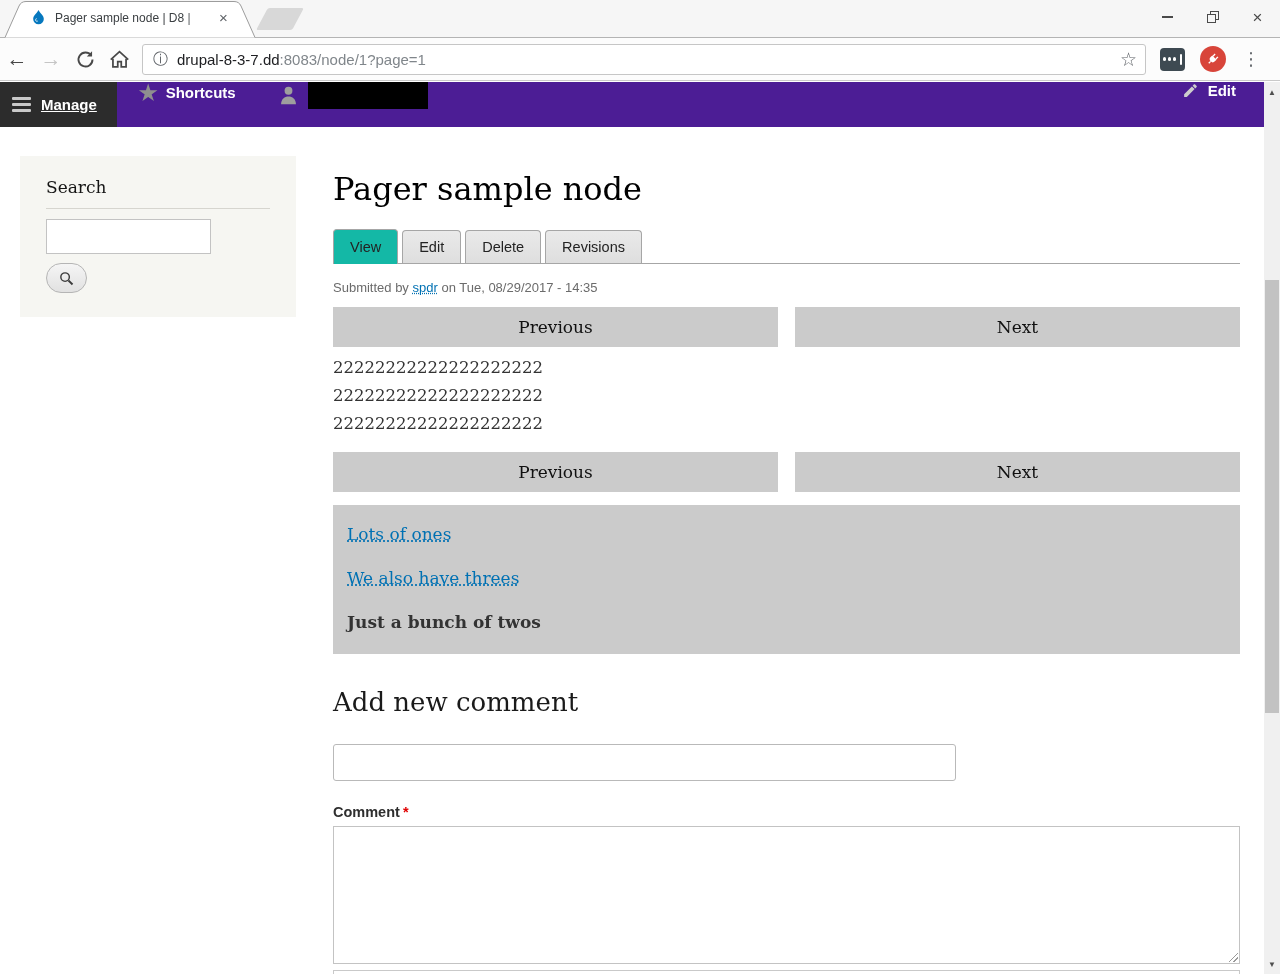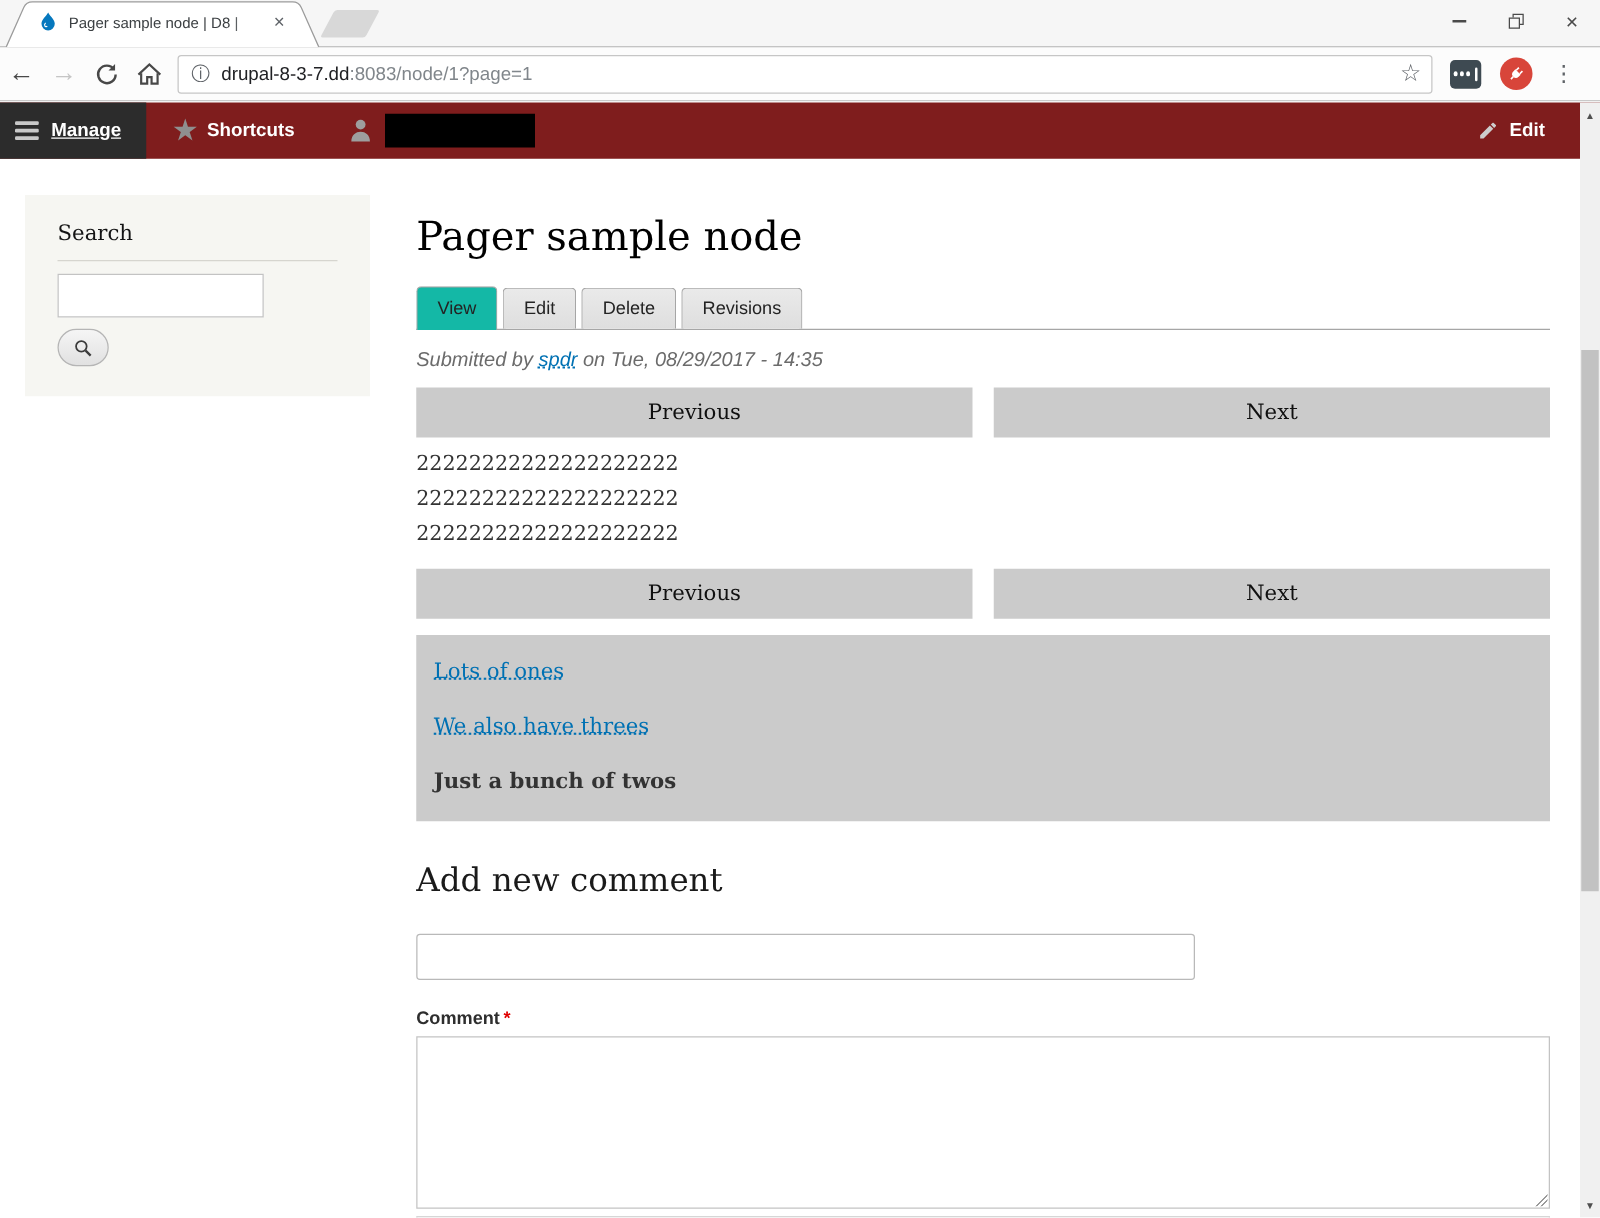--- a/index.html
+++ b/index.html
@@ -36,21 +36,21 @@
   .url-host { color:#202124; }
   .url-rest { color:#80868b; }
   .bookmark-star { margin-left:auto; font-size:19px; color:#5f6368; }
   .ext-dark { margin-left:14px; width:25px; height:23px; background:#3e4a52; border-radius:4px; display:flex; align-items:center; justify-content:center; gap:1.5px; }
   .ext-dark i { width:3.5px; height:3.5px; background:#fff; border-radius:50%; }
   .ext-dark .bar { width:2.5px; height:11px; background:#fff; border-radius:1px; margin-left:2px; }
   .ext-red { margin-left:15px; width:26px; height:26px; background:#d8453a; border-radius:50%; display:flex; align-items:center; justify-content:center; }
   .menu-dots { margin-left:13px; font-size:18px; color:#5f6368; width:24px; text-align:center; }
 
   
-  .admin-bar { position:absolute; top:82px; left:0; width:1280px; height:45px; background:#7f1d1d; display:flex; align-items:center; color:#fff; font-weight:bold; font-size:15px; z-index:30; }
+  .admin-bar { position:absolute; top:82px; left:0; width:1280px; height:45px; background:#4c1d95; display:flex; align-items:flex-start; color:#fff; font-weight:bold; font-size:15px; z-index:30; }
   .manage-tab { height:100%; background:#2c2c2c; display:flex; align-items:center; padding:0 20px 0 12px; gap:10px; }
   .hamburger { display:flex; flex-direction:column; gap:3px; }
   .hamburger i { width:19px; height:3px; background:#c9c9c9; border-radius:1px; }
   .manage-label { text-decoration:underline; }
   .shortcuts { display:flex; align-items:center; gap:8px; margin-left:22px; }
   .toolbar-star { color:#8f8f8f; font-size:21px; line-height:1; }
   .user-area { display:flex; align-items:center; margin-left:42px; }
   .redacted { width:120px; height:27px; background:#000; margin-left:9px; }
   .admin-spacer { flex:1; }
   .edit-btn { display:flex; align-items:center; gap:9px; margin-right:44px; }
@@ -64,21 +64,21 @@
   .search-btn { margin-top:9px; width:41px; height:30px; border:1px solid #b5b5b5; border-radius:15px; background:linear-gradient(#f5f5f5,#e1e1e1); display:flex; align-items:center; justify-content:center; }
 
   .main { position:absolute; left:333px; top:0; width:907px; }
   .page-title { margin-top:42px; font-family:"DejaVu Serif", serif; font-weight:400; font-size:32px; color:#000; line-height:40px; }
 
   .tabs { margin-top:20px; display:flex; align-items:flex-end; border-bottom:1px solid #a6a6a6; height:35px; }
   .tab-link { display:inline-flex; align-items:center; height:33px; padding:0 16px; margin-right:4px; font-size:14.5px; color:#232323;
               border:1px solid #a6a6a6; border-bottom:none; border-radius:4px 4px 0 0; background:linear-gradient(#eaeaea,#dedede); }
   .tab-link.active { background:#14b8a6; height:35px; margin-bottom:-1px; }
 
-  .submitted { margin-top:16px; font-size:16px; color:#6b6b6b;font-style:italic; }
+  .submitted { margin-top:16px; font-size:13px; color:#6b6b6b; }
   .author-link { color:#0071b3; text-decoration:underline dotted; }
 
   .pager-row { display:flex; gap:17px; }
   .pager-row.first { margin-top:12px; }
   .pager-row.second { margin-top:14px; }
   .pager-btn { flex:1; height:40px; background:#cbcbcb; display:flex; align-items:center; justify-content:center;
                font-family:"DejaVu Serif", serif; font-size:17px; color:#101010; }
 
   .body-text { margin-top:7px; }
   .body-text p { font-family:"DejaVu Serif", serif; font-size:16.5px; color:#333; line-height:28px; }

